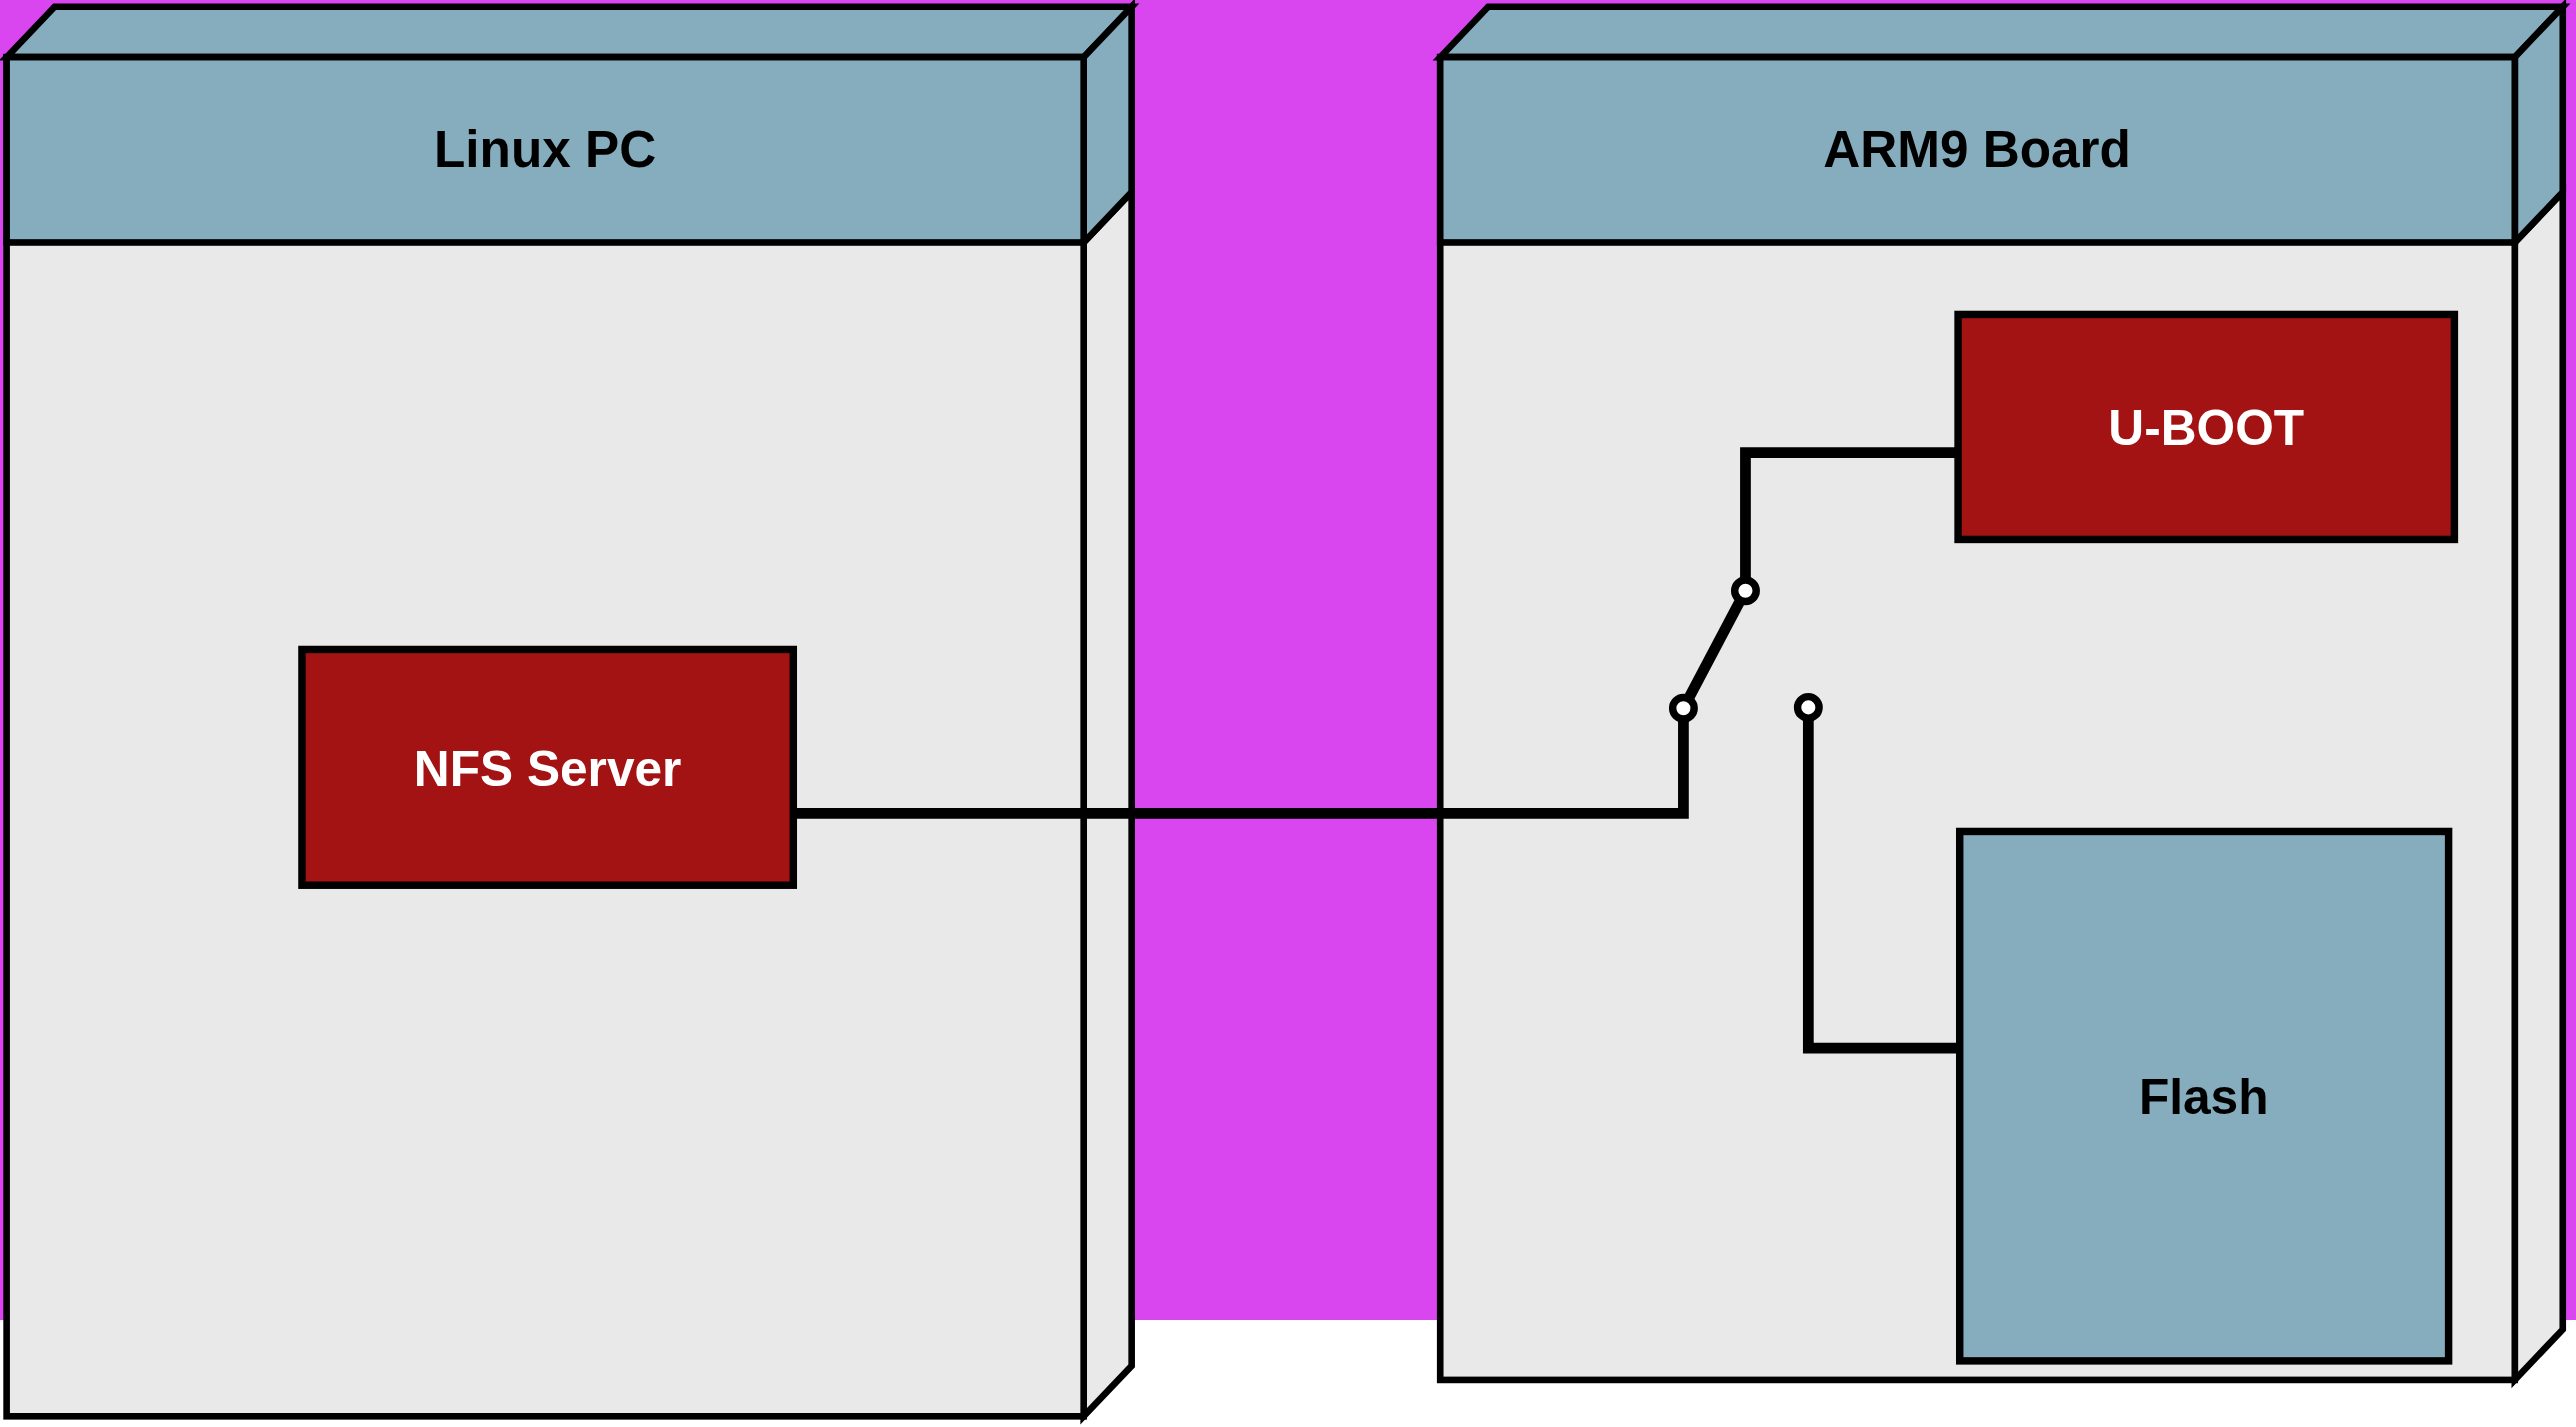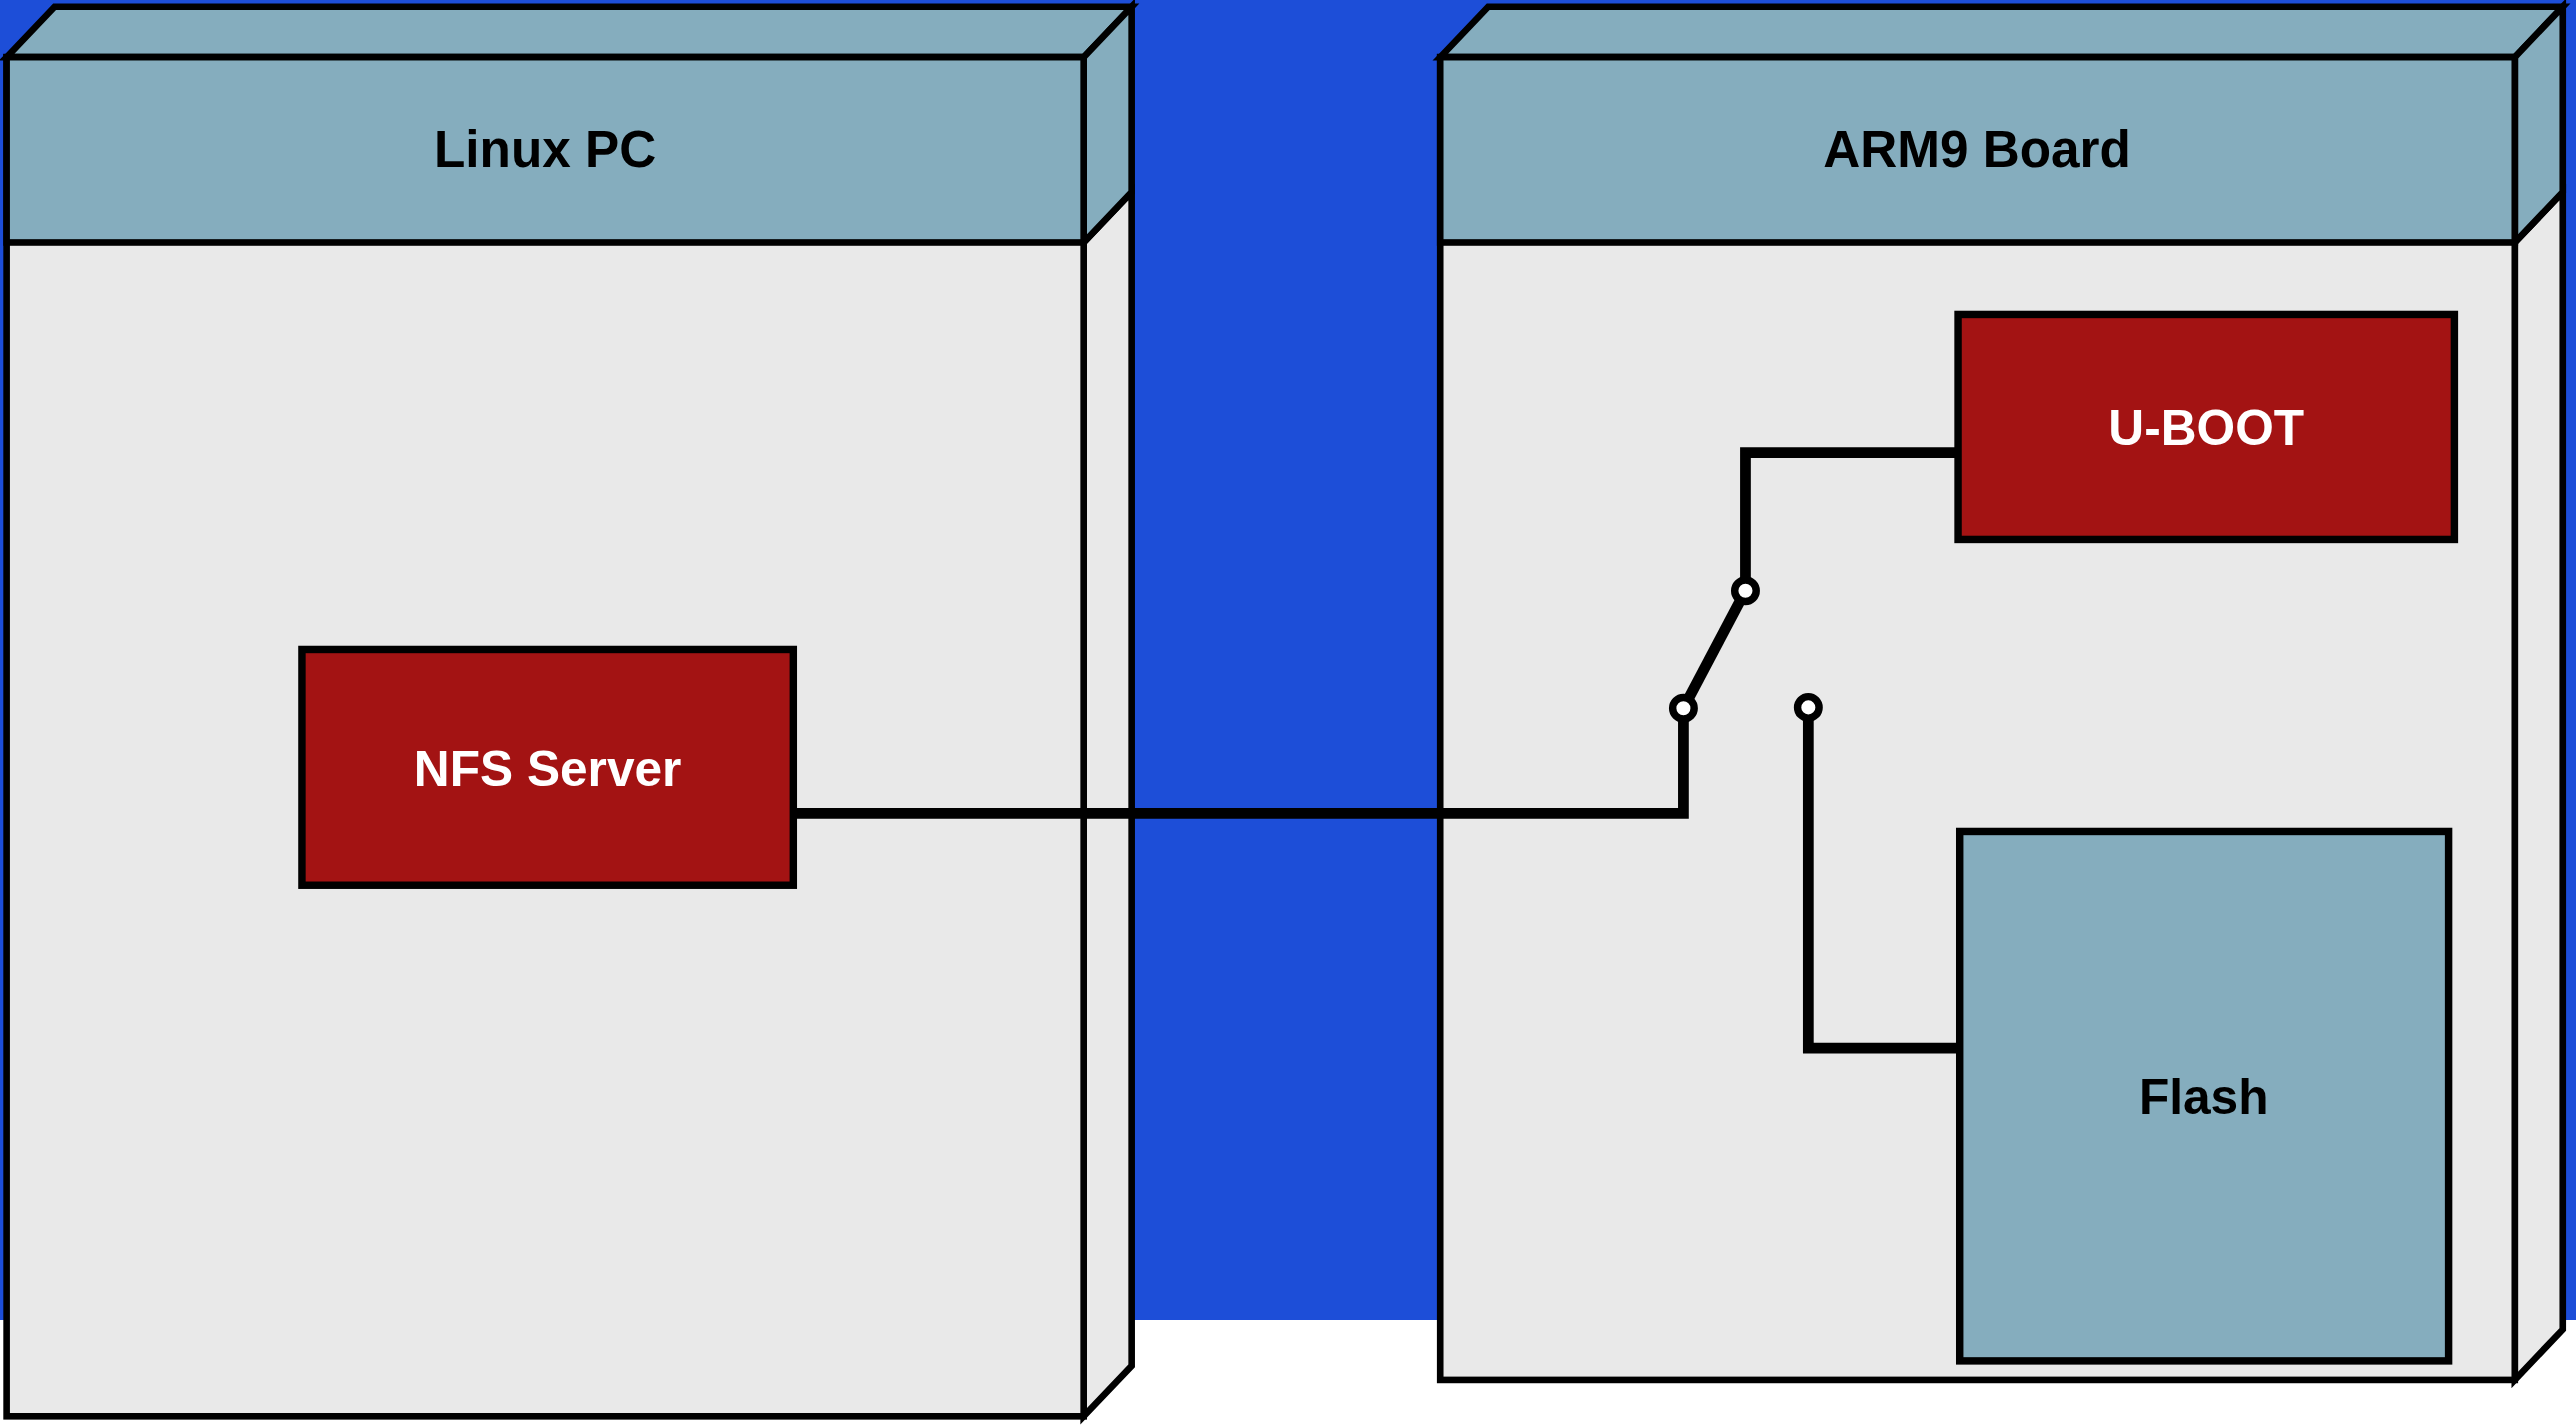--- a/index.html
+++ b/index.html
@@ -7,21 +7,21 @@
     padding: 0;
     background: #ffffff;
     width: 2576px;
     height: 1428px;
     font-family: "Liberation Sans", sans-serif;
   }
   .stage {
     position: relative;
     width: 2576px;
     height: 1320px;
-    background: #1d4ed8;
+    background: #d946ef;
   }
   svg { display: block; }
   text {
     font-family: "Liberation Sans", "DejaVu Sans", sans-serif;
     font-weight: bold;
   }
   .title-text  { font-size: 62px; }
   .label-text  { font-size: 60px; }
 </style>
 </head>

